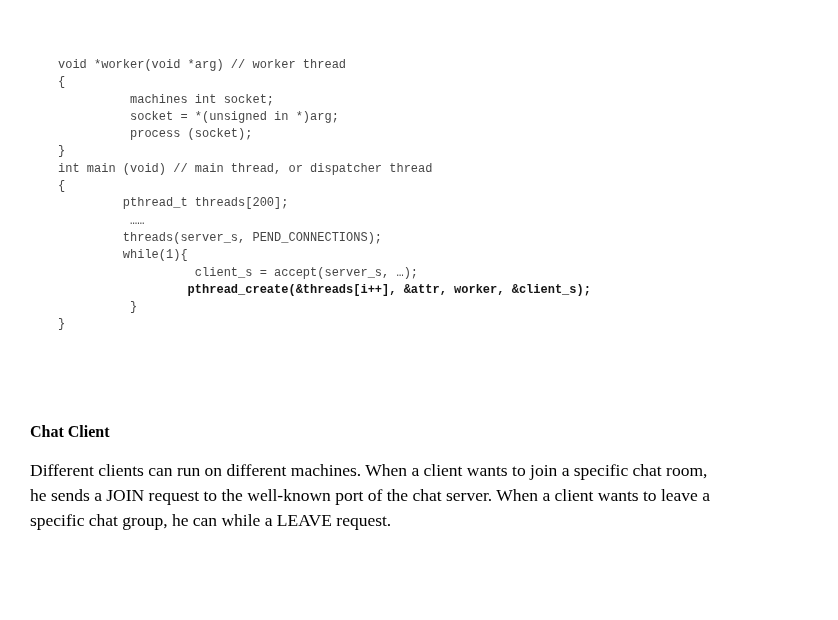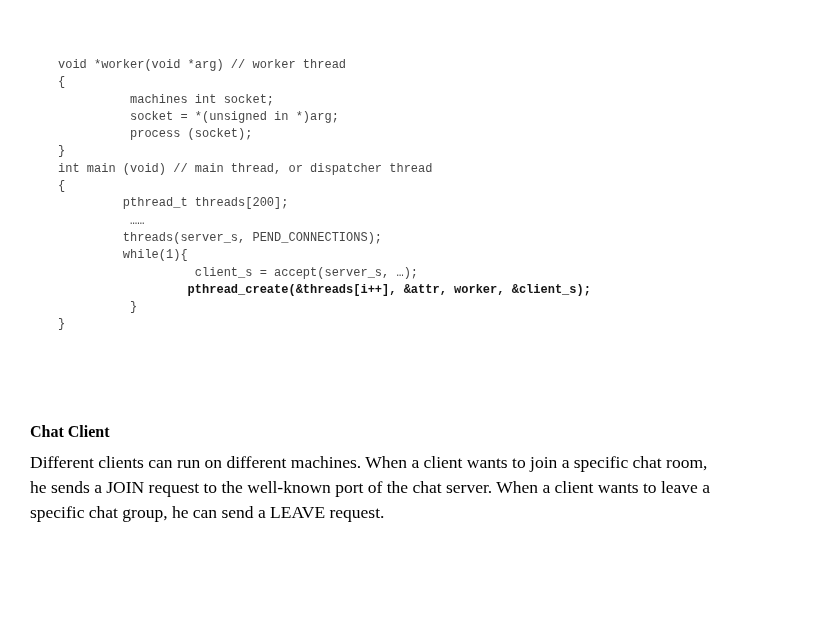--- a/index.html
+++ b/index.html
@@ -44,21 +44,21 @@
   }
   .para { margin: 0; }
   .para .text-line { white-space: nowrap; }
   .section-heading {
     font-size: 16px;
     font-weight: bold;
     line-height: 25px;
     margin: 16px 0 0 0;
     color: var(--body-color, #000000);
   }
-  .para.second { margin-top: 6px; }
+  .para.second { margin-top: 14px; }
 </style>
 </head>
 <body>
 
 <div class="page">
 
   <div class="code-block">
       <div class="code-line">void *worker(void *arg) // worker thread</div>
       <div class="code-line">{</div>
       <div class="code-line">          machines int socket;</div>
@@ -78,17 +78,17 @@
     </div>
 
   <div class="prose">
 
 
     <h2 class="section-heading">Chat Client</h2>
 
     <div class="para second">
         <div class="text-line">Different clients can run on different machines. When a client wants to join a specific chat room,</div>
         <div class="text-line">he sends a JOIN request to the well-known port of the chat server. When a client wants to leave a</div>
-        <div class="text-line">specific chat group, he can send a LEAVE request.</div>
+        <div class="text-line">specific chat group, he can while a LEAVE request.</div>
       </div>
 
   </div>
 </div>
 
 </body></html>

